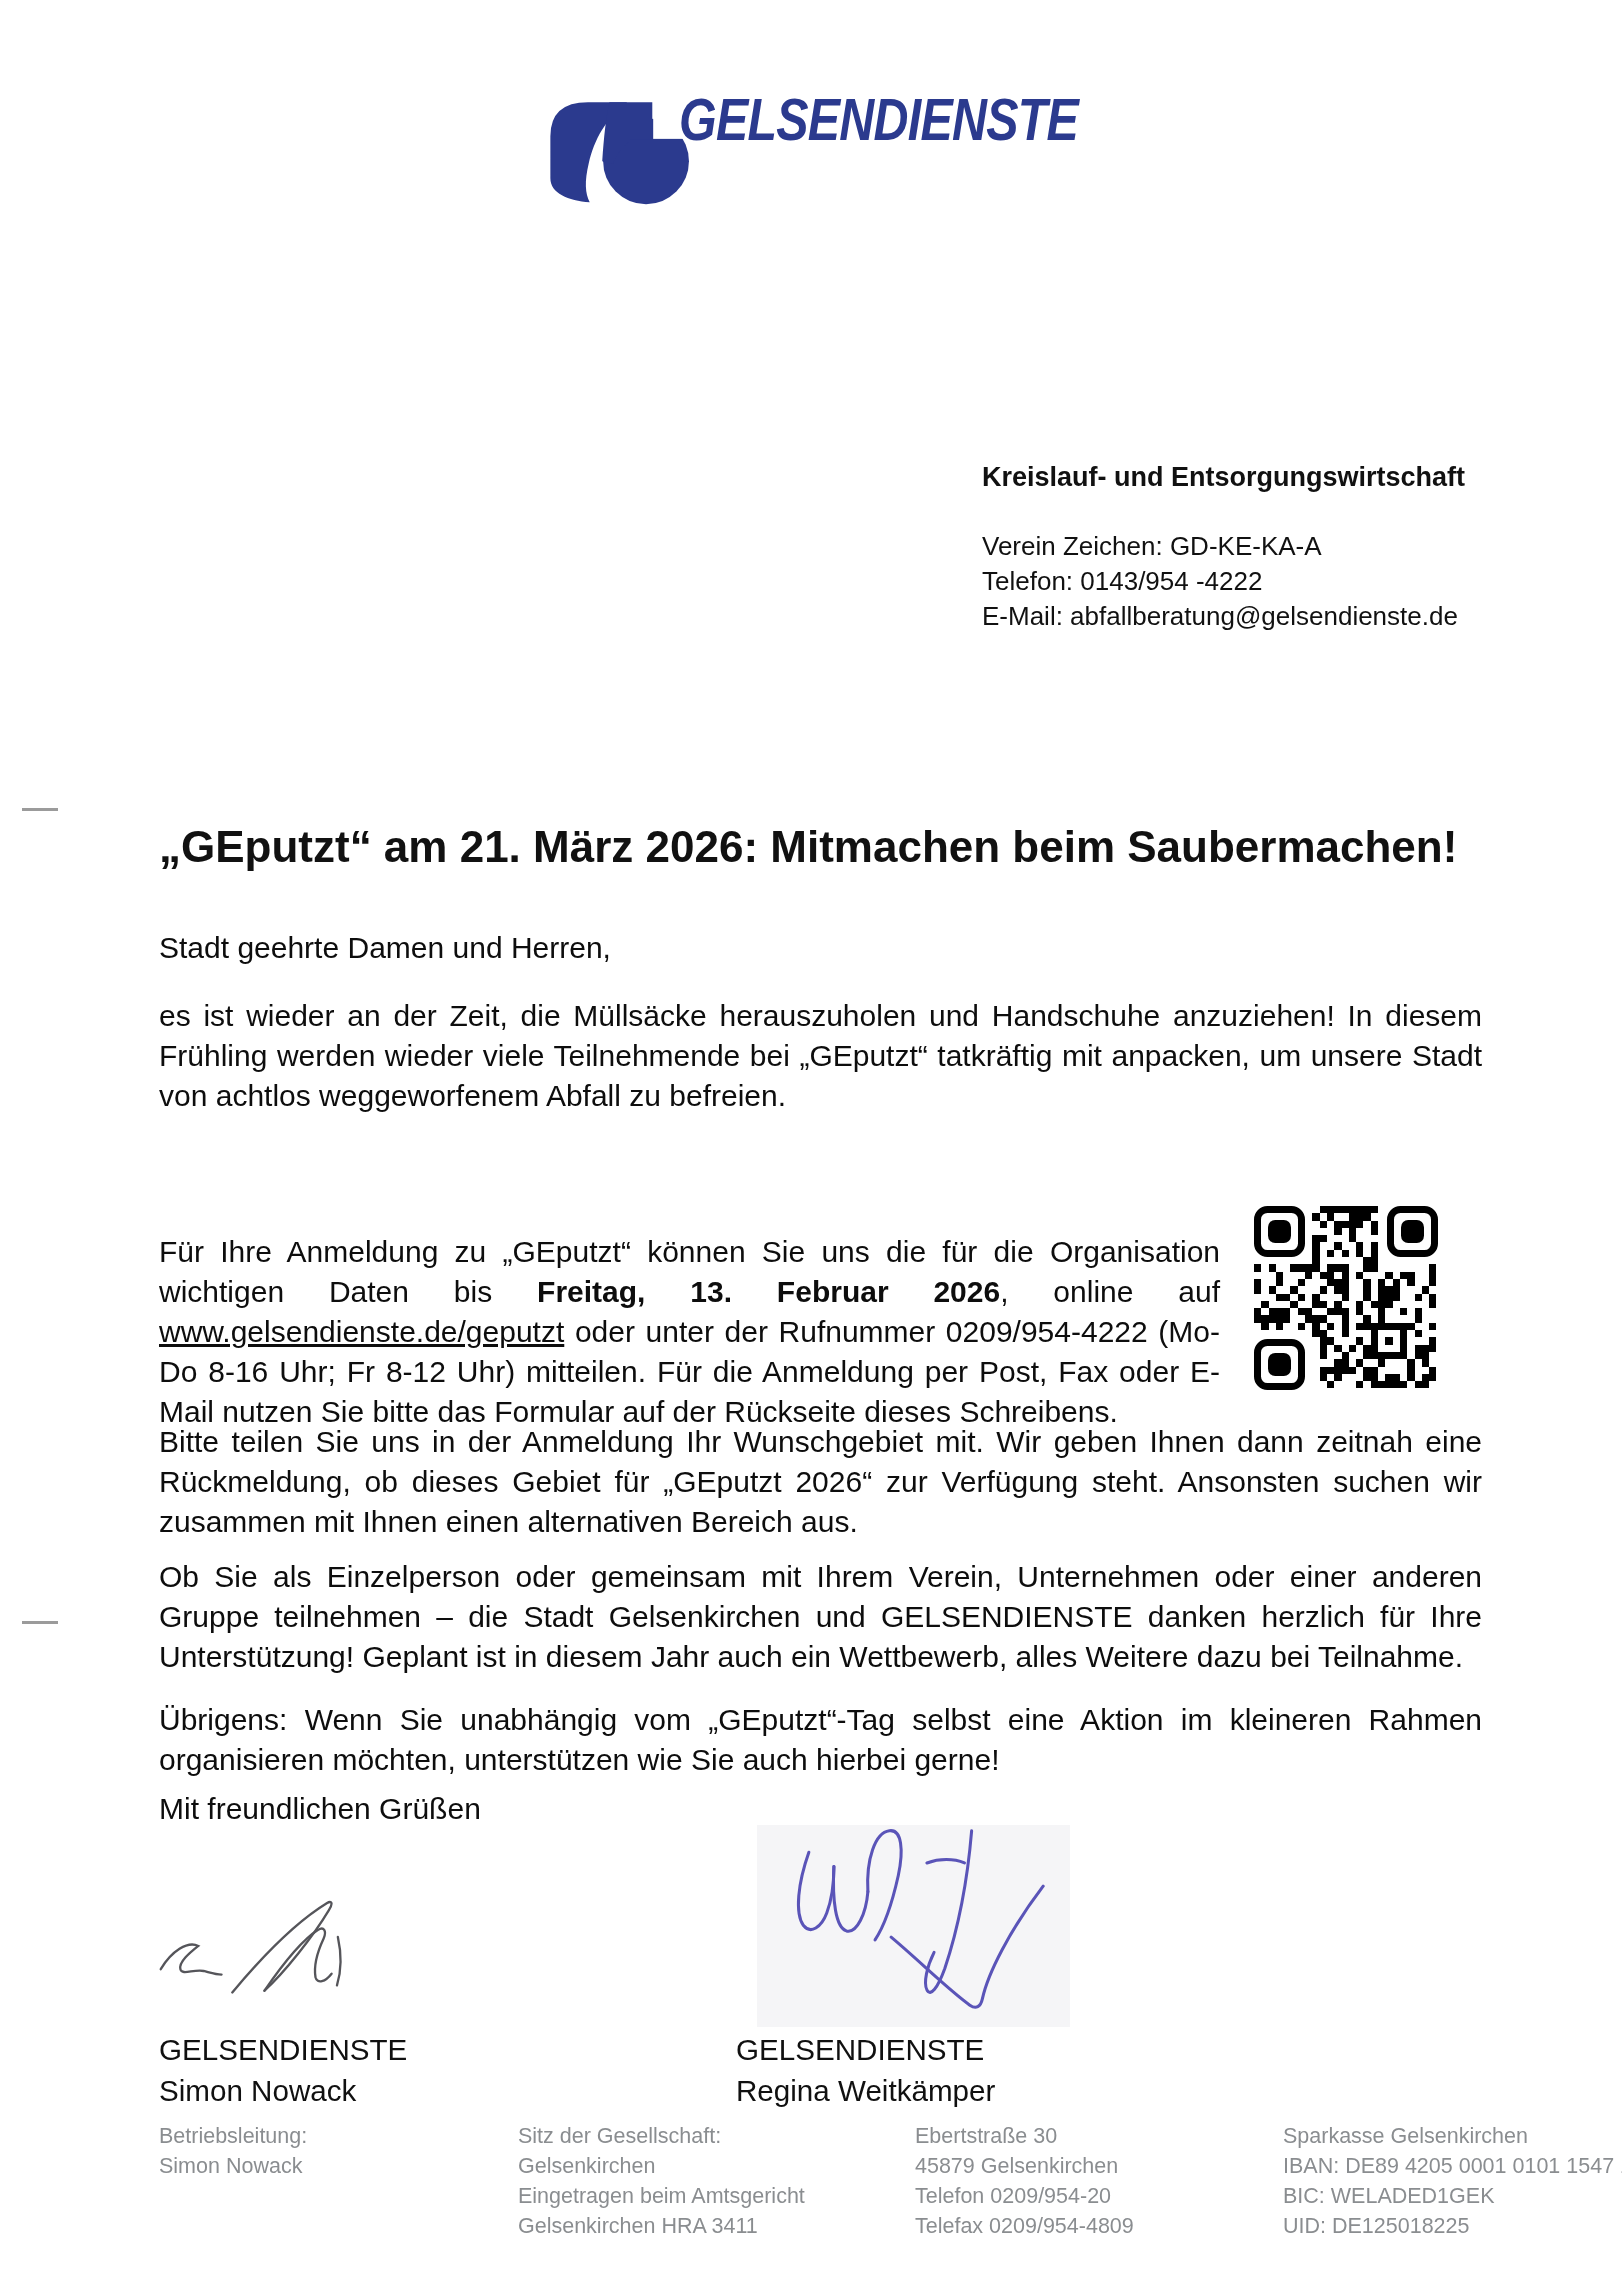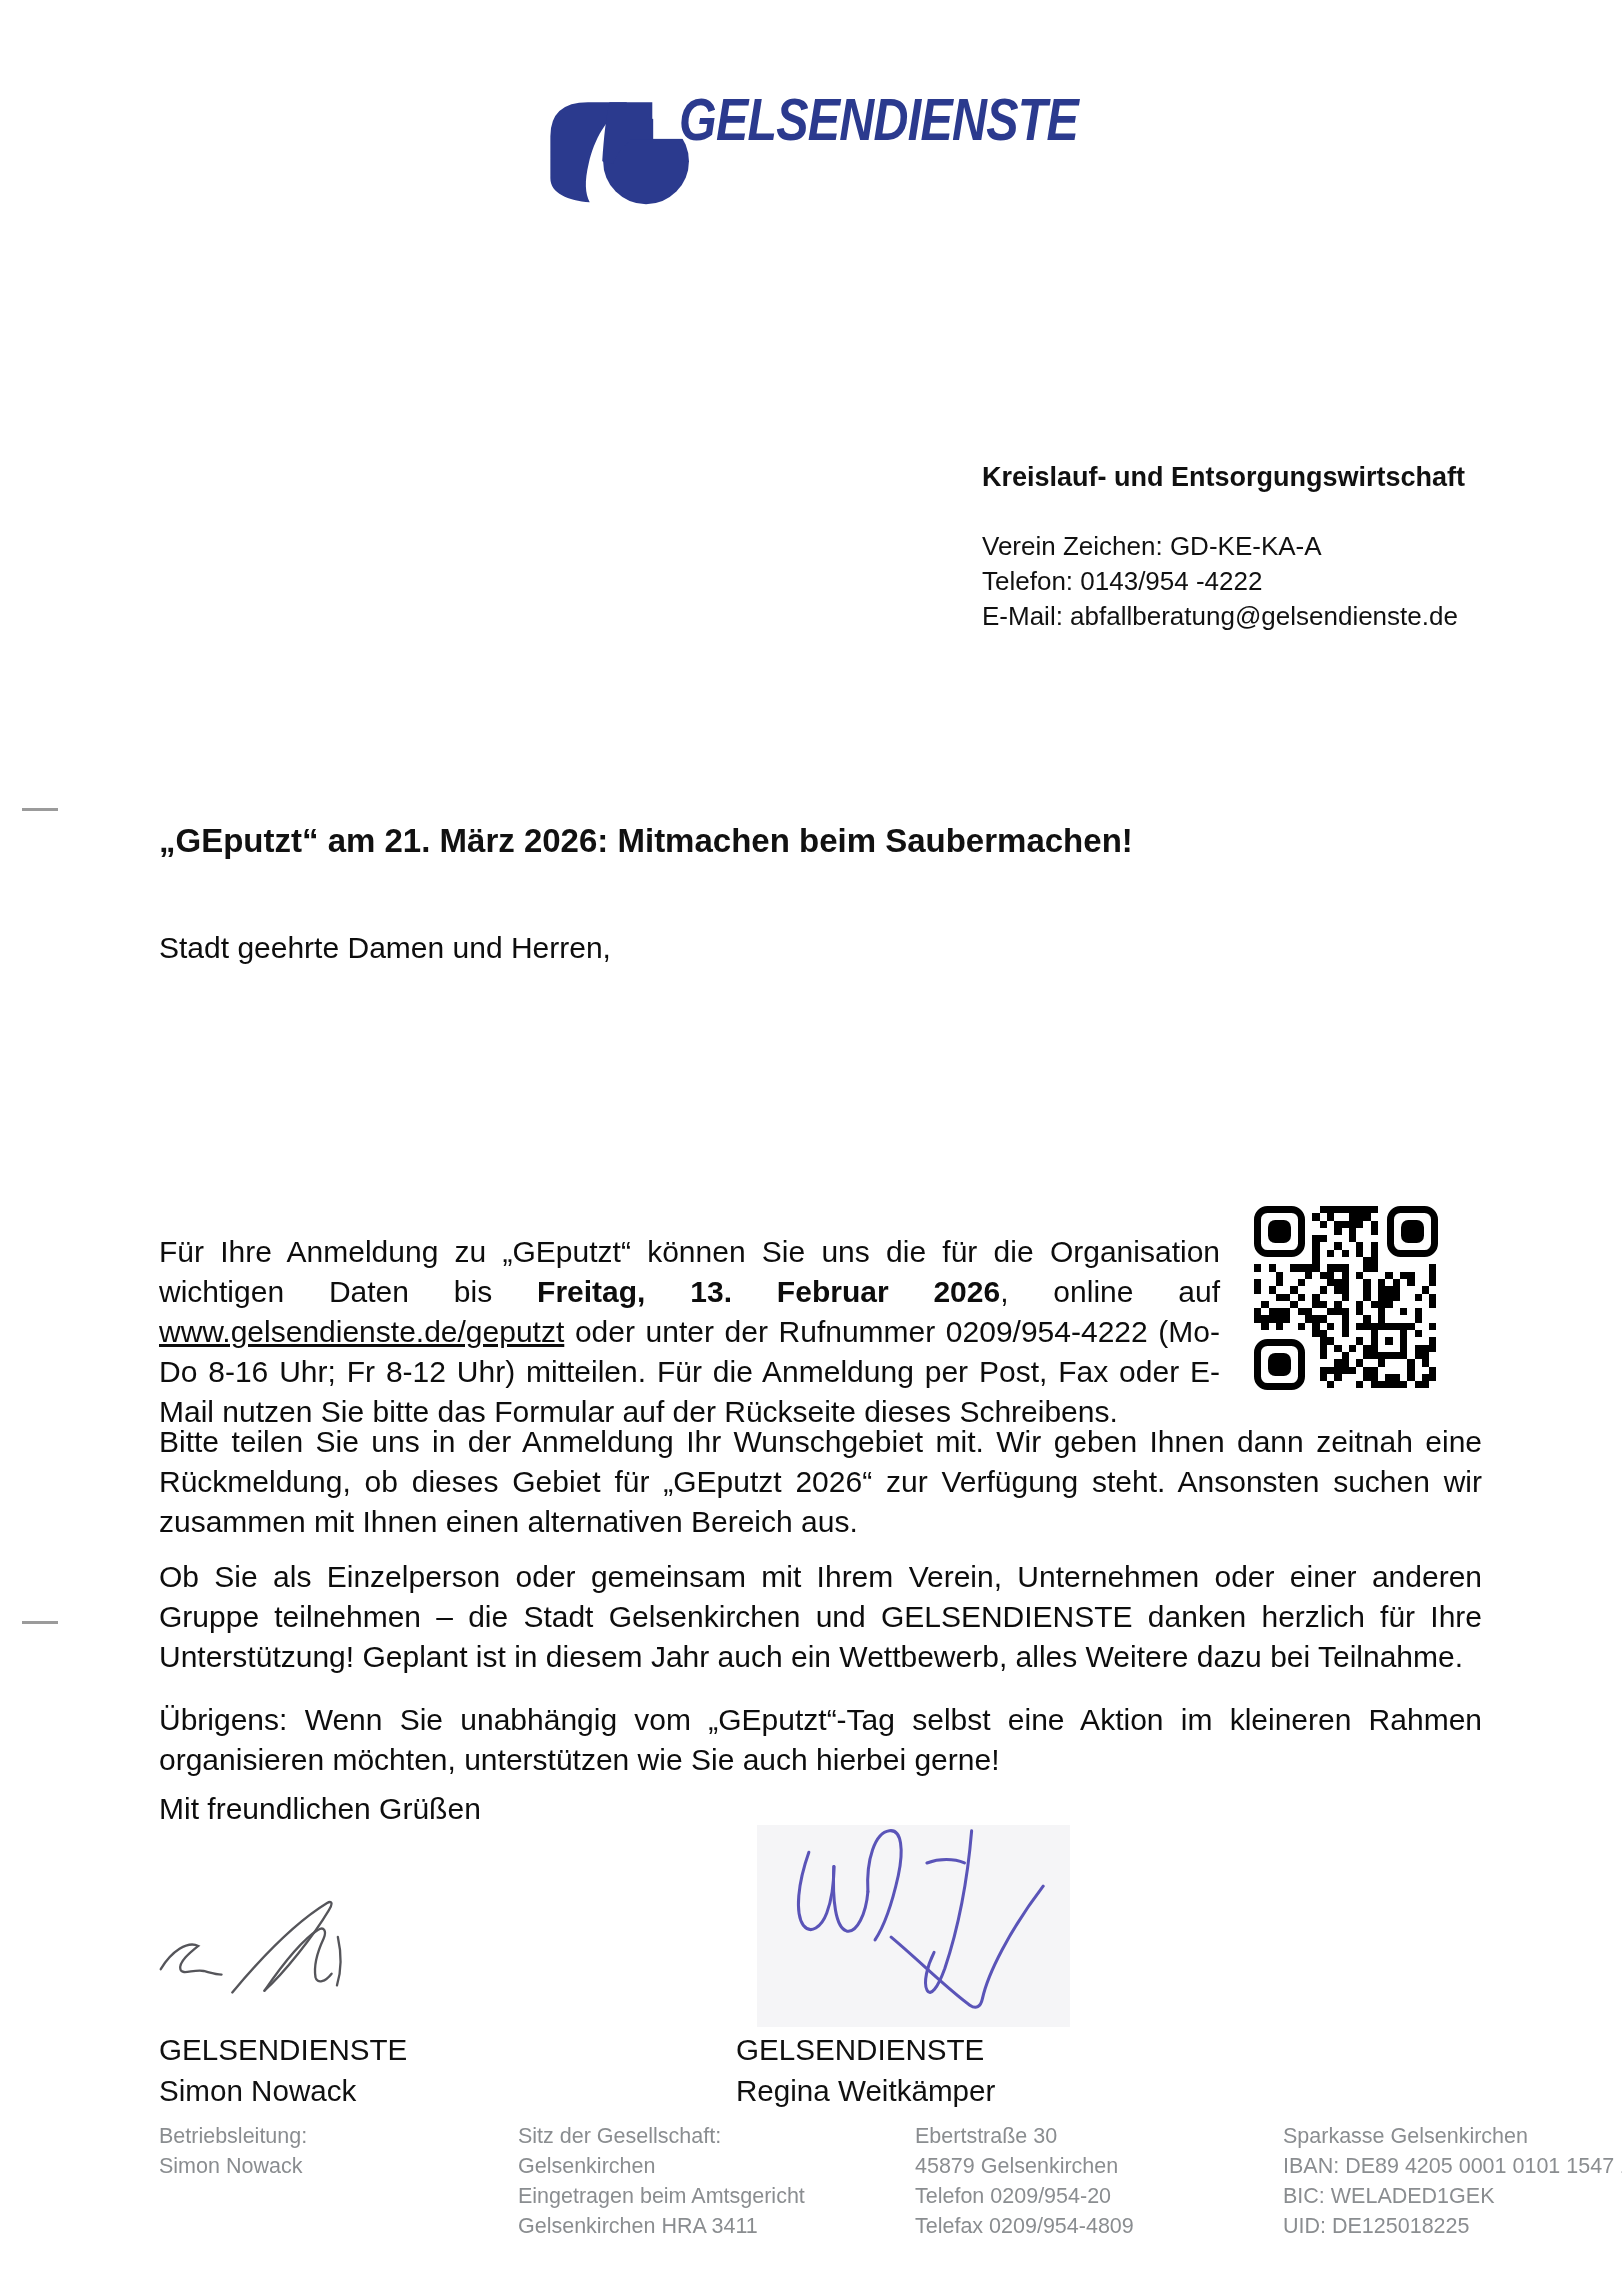--- a/index.html
+++ b/index.html
@@ -24,21 +24,21 @@
   .fold{position:absolute;left:21.5px;width:36px;height:2.7px;background:#9b9b9b;}
   .fold.f1{top:808px;}
   .fold.f2{top:1621px;}
   
   .sender{position:absolute;left:165px;top:394px;font-size:24px;color:#1a1a1a;}
   
   .contact{position:absolute;left:982px;top:462px;width:555px;}
   .contact .dept{font-size:27px;font-weight:bold;margin-bottom:36px;}
   .contact .cline{font-size:26px;line-height:35px;}
   
-  .subject{position:absolute;left:159px;top:822px;font-size:33px;font-weight:bold;}
+  .subject{position:absolute;left:159px;top:822px;font-size:44px;font-weight:bold;}
   
   .para{
     position:absolute;left:159px;width:1323px;
     font-size:30px;line-height:40px;text-align:justify;color:#0d0d0d;
   }
   .para.no-j{text-align:left;}
   .para.wrap-qr{width:1061px;}
   .para .b{font-weight:bold;}
   .para .u{text-decoration:underline;}
   .salutation{top:928px;}
@@ -99,20 +99,21 @@
         <div class="cline">Verein Zeichen: GD-KE-KA-A</div>
         <div class="cline">Telefon: 0143/954 -4222</div>
         <div class="cline">E-Mail: abfallberatung@gelsendienste.de</div>
       </div>
   </div>
 
   <div class="subject">„GEputzt“ am 21. März 2026: Mitmachen beim Saubermachen!</div>
 
   <div class="para no-j salutation">Stadt geehrte Damen und Herren,</div>
 
+  <div class="para p0"><span class="">es ist wieder an der Zeit, die Müllsäcke herauszuholen und Handschuhe anzuziehen! In diesem Frühling werden wieder viele Teilnehmende bei „GEputzt“ tatkräftig mit anpacken, um unsere Stadt von achtlos weggeworfenem Abfall zu befreien.</span></div>
   <div class="para p2 wrap-qr"><span class="">Für Ihre Anmeldung zu „GEputzt“ können Sie uns die für die Organisation wichtigen Daten bis </span><span class="b ">Freitag, 13. Februar 2026</span><span class="">, online auf </span><span class="u">www.gelsendienste.de/geputzt</span><span class=""> oder unter der Rufnummer 0209/954-4222 (Mo-Do 8-16 Uhr; Fr 8-12 Uhr) mitteilen. Für die Anmeldung per Post, Fax oder E-Mail nutzen Sie bitte das Formular auf der Rückseite dieses Schreibens.</span></div>
   <div class="para p3"><span class="">Bitte teilen Sie uns in der Anmeldung Ihr Wunschgebiet mit. Wir geben Ihnen dann zeitnah eine Rückmeldung, ob dieses Gebiet für „GEputzt 2026“ zur Verfügung steht. Ansonsten suchen wir zusammen mit Ihnen einen alternativen Bereich aus.</span></div>
   <div class="para p5"><span class="">Übrigens: Wenn Sie unabhängig vom „GEputzt“-Tag selbst eine Aktion im kleineren Rahmen organisieren möchten, unterstützen wie Sie auch hierbei gerne!</span></div>
   <div class="para p4"><span class="">Ob Sie als Einzelperson oder gemeinsam mit Ihrem Verein, Unternehmen oder einer anderen Gruppe teilnehmen – die Stadt Gelsenkirchen und GELSENDIENSTE danken herzlich für Ihre Unterstützung! Geplant ist in diesem Jahr auch ein Wettbewerb, alles Weitere dazu bei Teilnahme.</span></div>
 
   <div class="qr">
     <div class="qr-grid" id="qr-grid">
         <i style="background: transparent;"></i>
         <i style="background: transparent;"></i>
         <i style="background: transparent;"></i>

